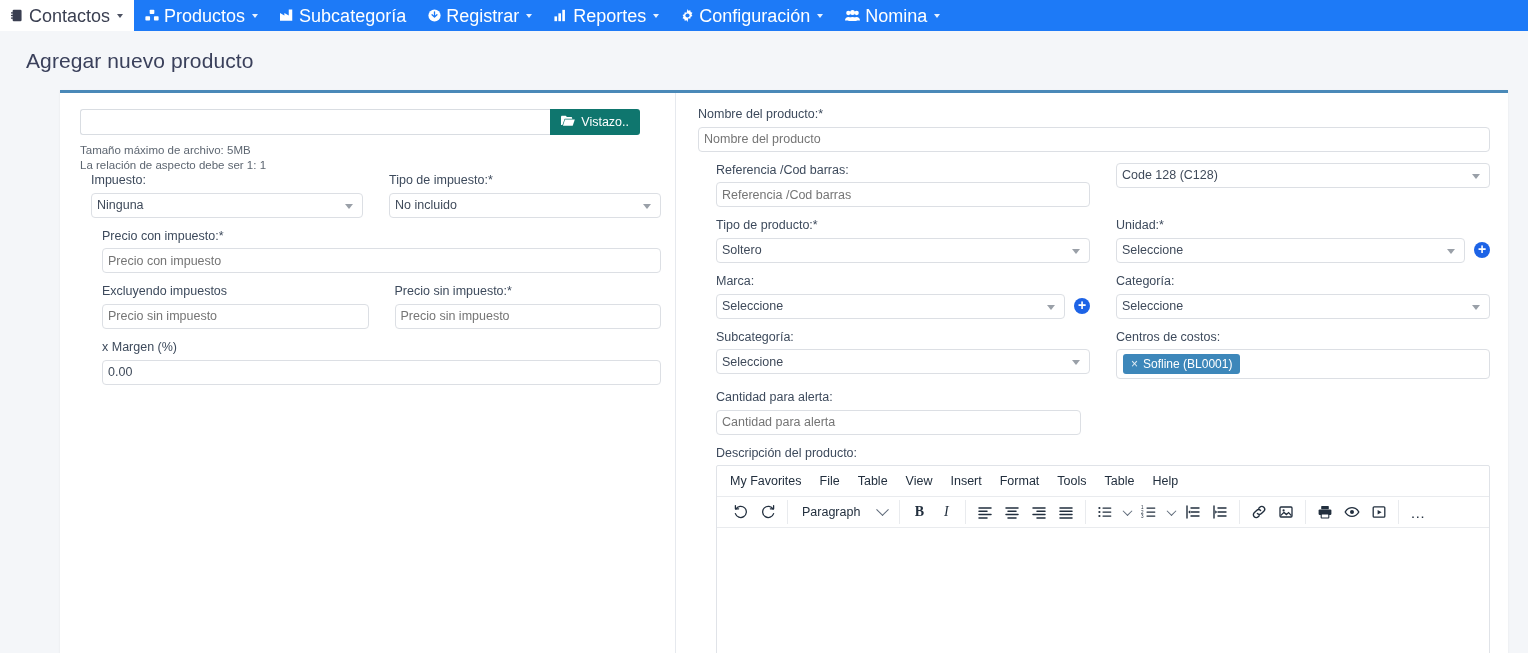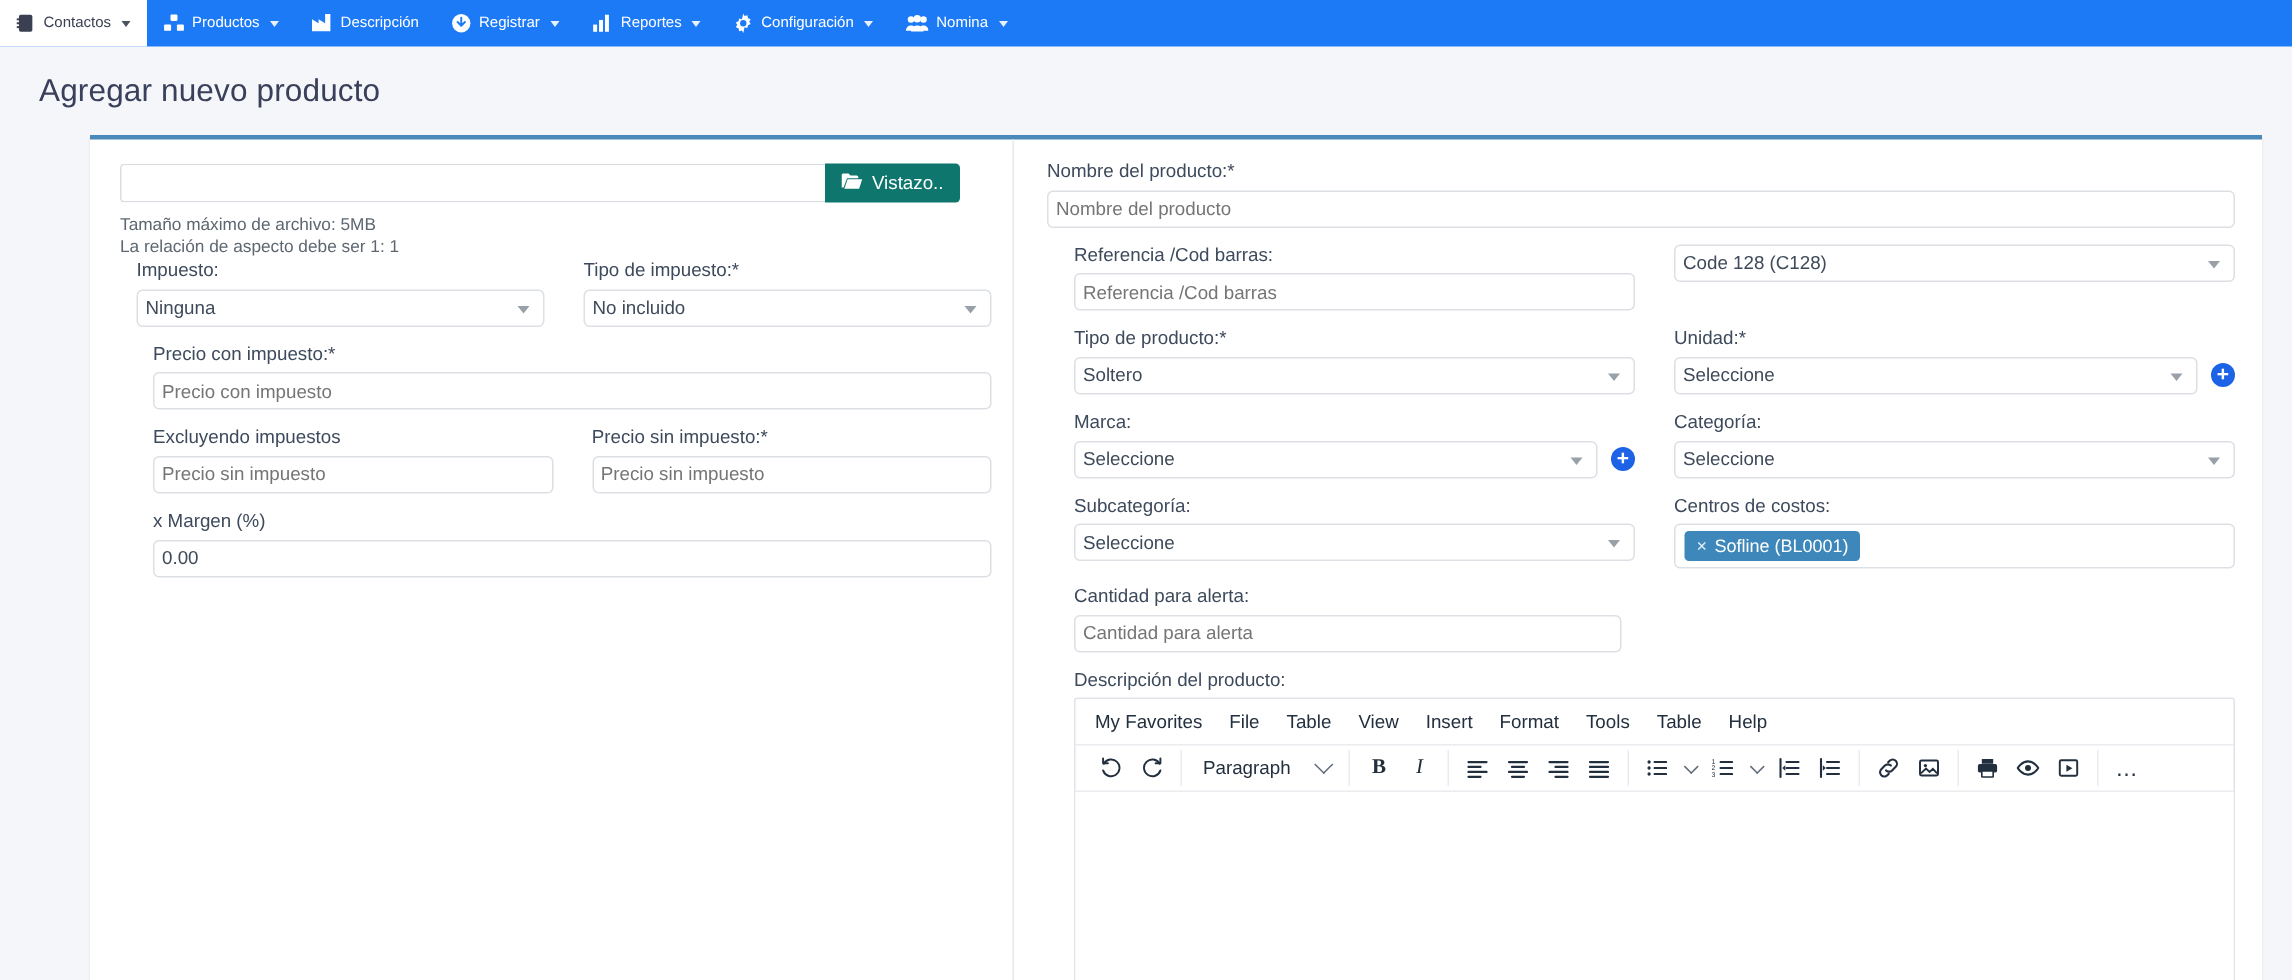--- a/index.html
+++ b/index.html
@@ -19,21 +19,21 @@
     align-items: stretch;
     position: relative;
     z-index: 5;
   }
   .nav-item {
     display: flex;
     align-items: center;
     gap: 5px;
     padding: 0 11px;
     color: #ffffff;
-    font-size: 10px;
+    font-size: 18px;
     white-space: nowrap;
     cursor: pointer;
     line-height: 1;
   }
   .nav-item.active {
     background: #ffffff;
     color: #3a3f51;
   }
   .nav-ico { display: inline-flex; align-items: center; }
   .nav-ico svg { display: block; }
@@ -306,21 +306,21 @@
     <span>Productos</span>
     <i class="caret"></i>
   </div>
 
   <div class="nav-item">
     <span class="nav-ico">
       <svg width="14" height="13" viewBox="0 0 16 14" fill="currentColor">
           <path d="M0 13V4l5 3V4l5 3V0h4v13z"></path>
         </svg>
     </span>
-    <span>Descripción</span>
+    <span>Subcategoría</span>
   </div>
 
   <div class="nav-item">
     <span class="nav-ico">
       <svg width="13" height="13" viewBox="0 0 16 16" fill="currentColor">
           <circle cx="8" cy="8" r="7.5"></circle>
           <path d="M8 3.5v6M5 7l3 3 3-3" stroke="#1d7af7" stroke-width="1.6" fill="none" stroke-linecap="round" stroke-linejoin="round"></path>
         </svg>
     </span>
     <span>Registrar</span>

